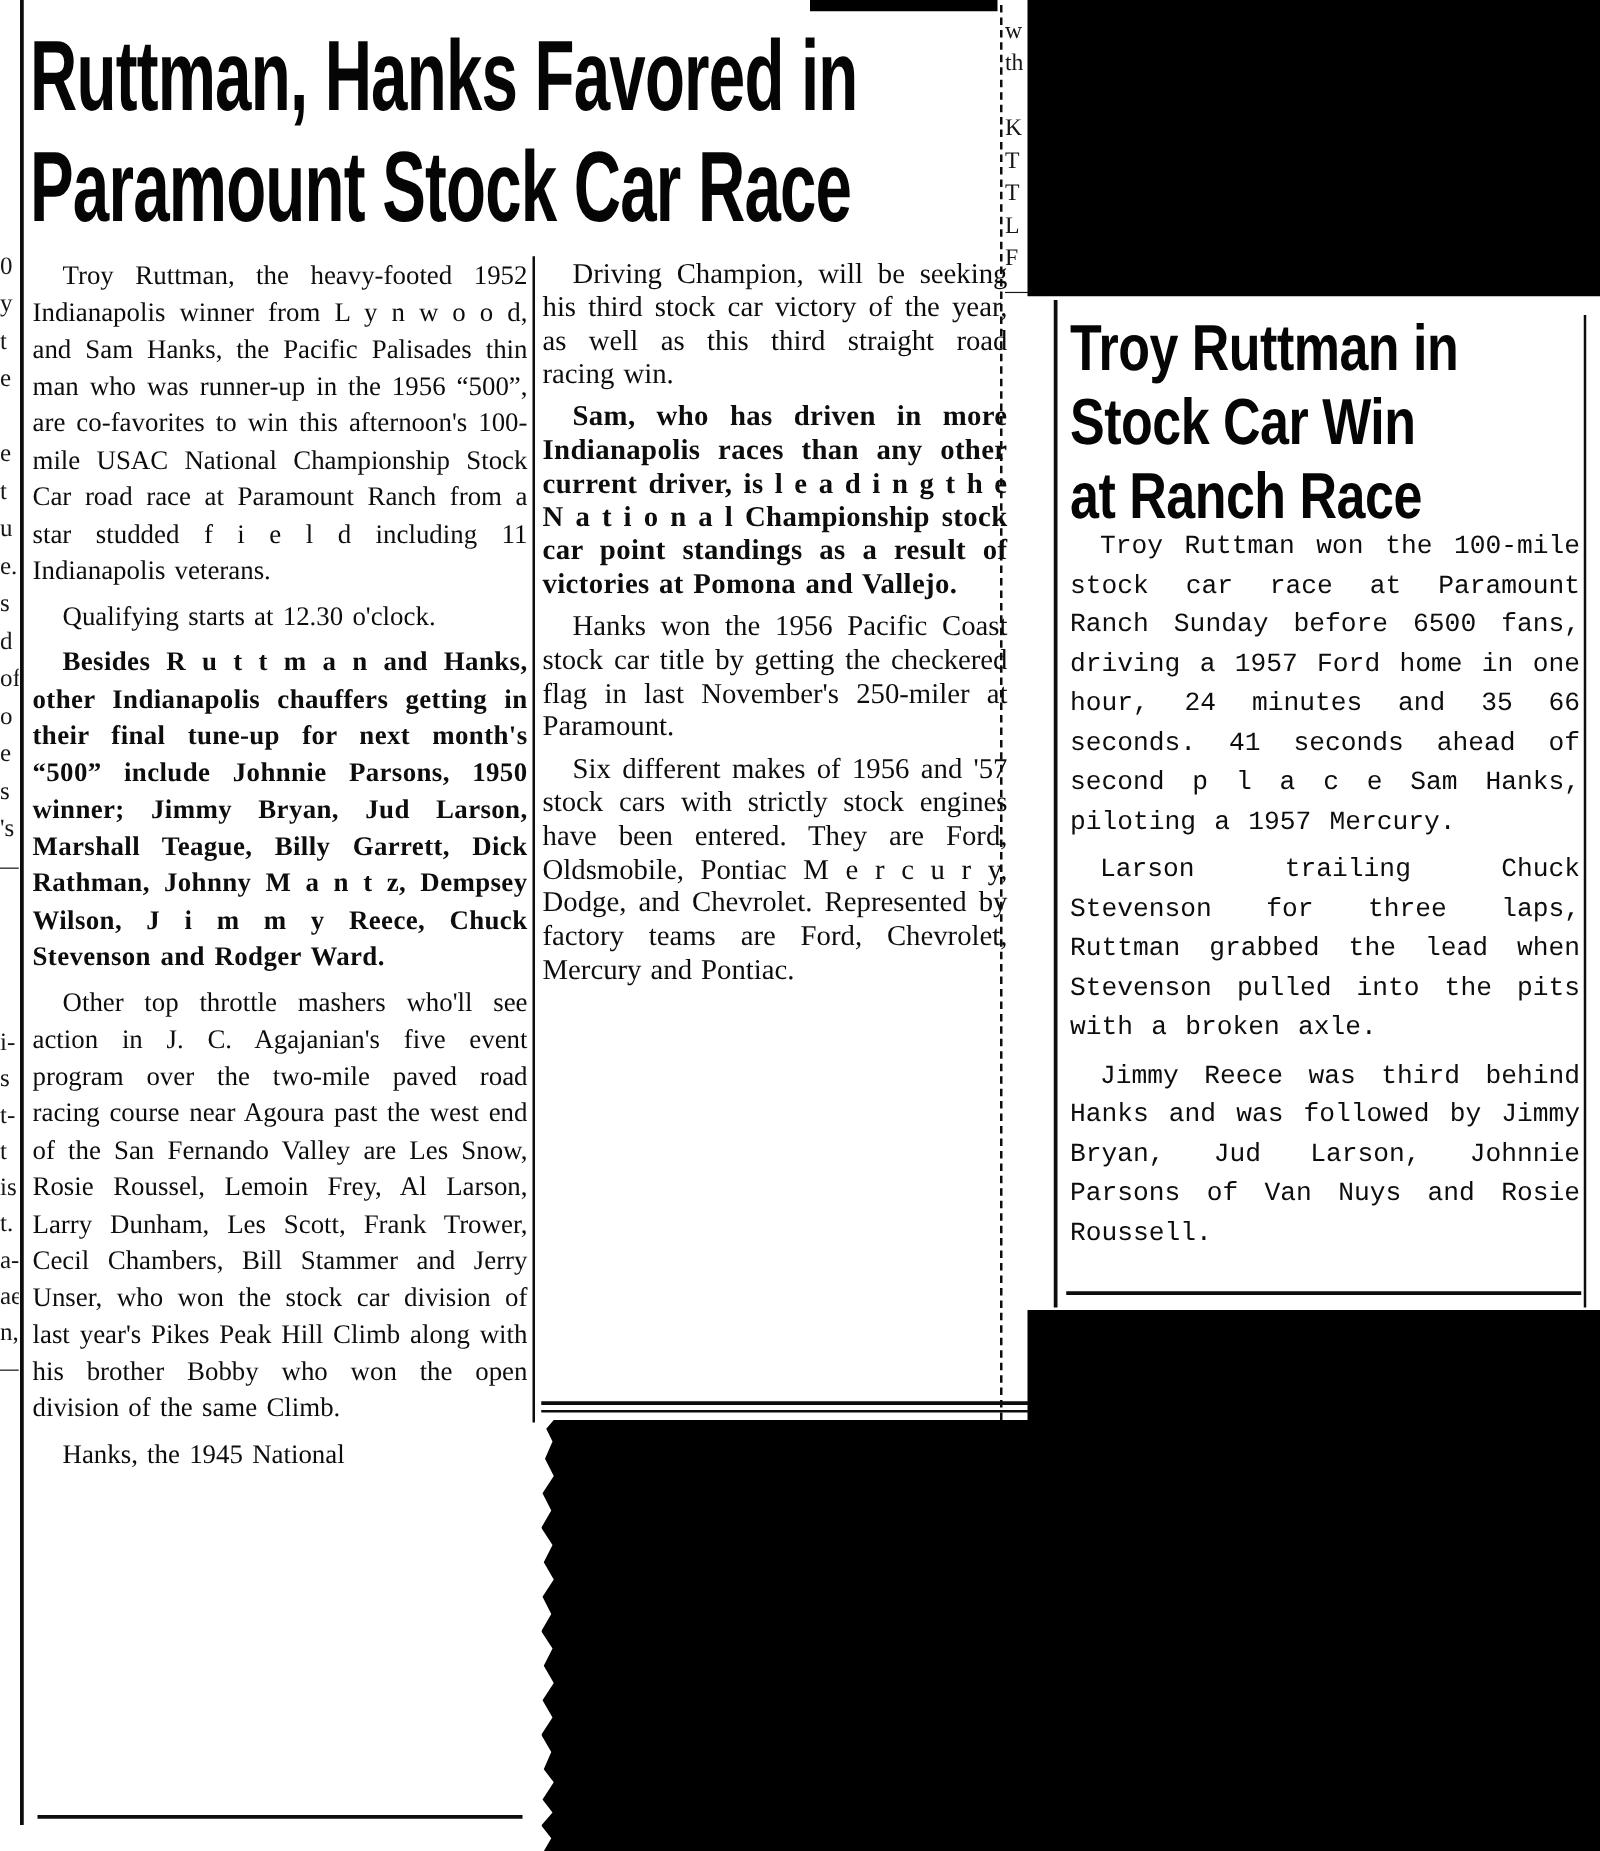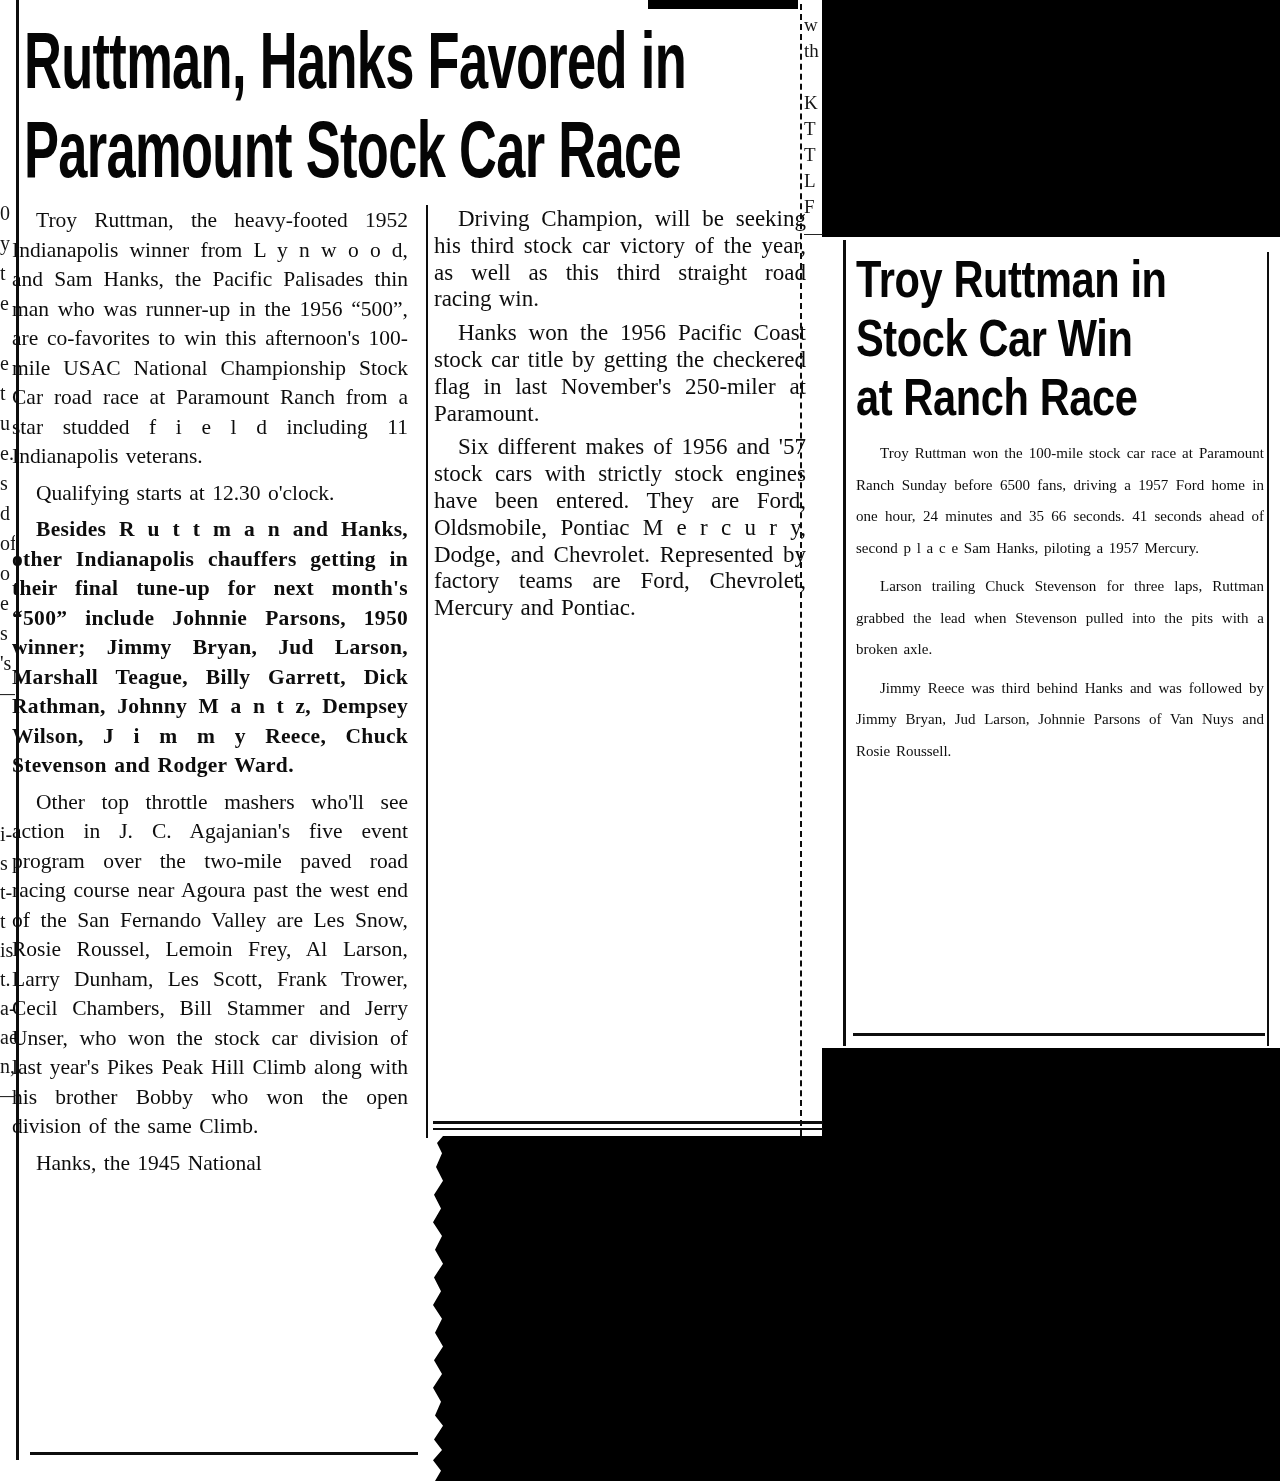--- a/index.html
+++ b/index.html
@@ -42,23 +42,23 @@
   }
   #side-headline{
     position:absolute;left:856px;top:250px;width:560px;
     transform:scaleX(0.80);transform-origin:0 0;
     font-family:"Liberation Sans", sans-serif;
     font-weight:bold;font-size:52px;line-height:59px;
     letter-spacing:-0.5px;color:#050505;white-space:nowrap;
   }
   
   .bodycol{position:absolute;text-align:justify;}
-  #col1{left:12px;top:206px;width:396px;font-size:21.5px;line-height:29.5px;word-spacing:2px;}
+  #col1{left:26px;top:206px;width:396px;font-size:21.5px;line-height:29.5px;word-spacing:2px;}
   #col2{left:434px;top:206px;width:372px;font-size:23px;line-height:26.8px;word-spacing:1.5px;}
-  #side-body{left:856px;top:438px;width:408px;font-size:15px;line-height:31.5px;word-spacing:2px;}
+  #side-body{left:856px;top:422px;width:408px;font-size:21px;line-height:31.5px;word-spacing:2px;font-family:Liberation Mono, monospace;}
   .bodycol p{margin:0;text-indent:24px;}
   .bodycol p + p{margin-top:7px;}
   .bodycol p.bold{font-weight:bold;letter-spacing:0.3px;}
   
   .frag{
     position:absolute;white-space:pre-line;overflow:hidden;
     font-size:20px;color:#161616;font-family:"Liberation Serif", serif;
   }
   #frag-left-top{left:0;top:198px;width:15px;line-height:30px;}
   #frag-left-mid{left:0;top:820px;width:15px;line-height:29px;}
@@ -129,20 +129,21 @@
   <div class="bodycol" id="col1">
     <p>Troy Ruttman, the heavy-footed 1952 Indianapolis winner from L y n w o o d, and Sam Hanks, the Pacific Palisades thin man who was runner-up in the 1956 “500”, are co-favorites to win this afternoon's 100-mile USAC National Championship Stock Car road race at Paramount Ranch from a star studded f i e l d including 11 Indianapolis veterans.</p>
     <p>Qualifying starts at 12.30 o'clock.</p>
     <p class="bold">Besides R u t t m a n and Hanks, other Indianapolis chauffers getting in their final tune-up for next month's “500” include Johnnie Parsons, 1950 winner; Jimmy Bryan, Jud Larson, Marshall Teague, Billy Garrett, Dick Rathman, Johnny M a n t z, Dempsey Wilson, J i m m y Reece, Chuck Stevenson and Rodger Ward.</p>
     <p>Other top throttle mashers who'll see action in J. C. Agajanian's five event program over the two-mile paved road racing course near Agoura past the west end of the San Fernando Valley are Les Snow, Rosie Roussel, Lemoin Frey, Al Larson, Larry Dunham, Les Scott, Frank Trower, Cecil Chambers, Bill Stammer and Jerry Unser, who won the stock car division of last year's Pikes Peak Hill Climb along with his brother Bobby who won the open division of the same Climb.</p>
     <p>Hanks, the 1945 National</p>
   </div>
 
   <div class="bodycol" id="col2">
     <p>Driving Champion, will be seeking his third stock car victory of the year, as well as this third straight road racing win.</p>
+    <p class="bold">Sam, who has driven in more Indianapolis races than any other current driver, is l e a d i n g  t h e  N a t i o n a l Championship stock car point standings as a result of victories at Pomona and Vallejo.</p>
     <p>Hanks won the 1956 Pacific Coast stock car title by getting the checkered flag in last November's 250-miler at Paramount.</p>
     <p>Six different makes of 1956 and '57 stock cars with strictly stock engines have been entered. They are Ford, Oldsmobile, Pontiac M e r c u r y, Dodge, and Chevrolet. Represented by factory teams are Ford, Chevrolet, Mercury and Pontiac.</p>
   </div>
 
   <div id="side-headline">
     <div>Troy Ruttman in</div>
     <div>Stock Car Win</div>
     <div>at Ranch Race</div>
   </div>
 

